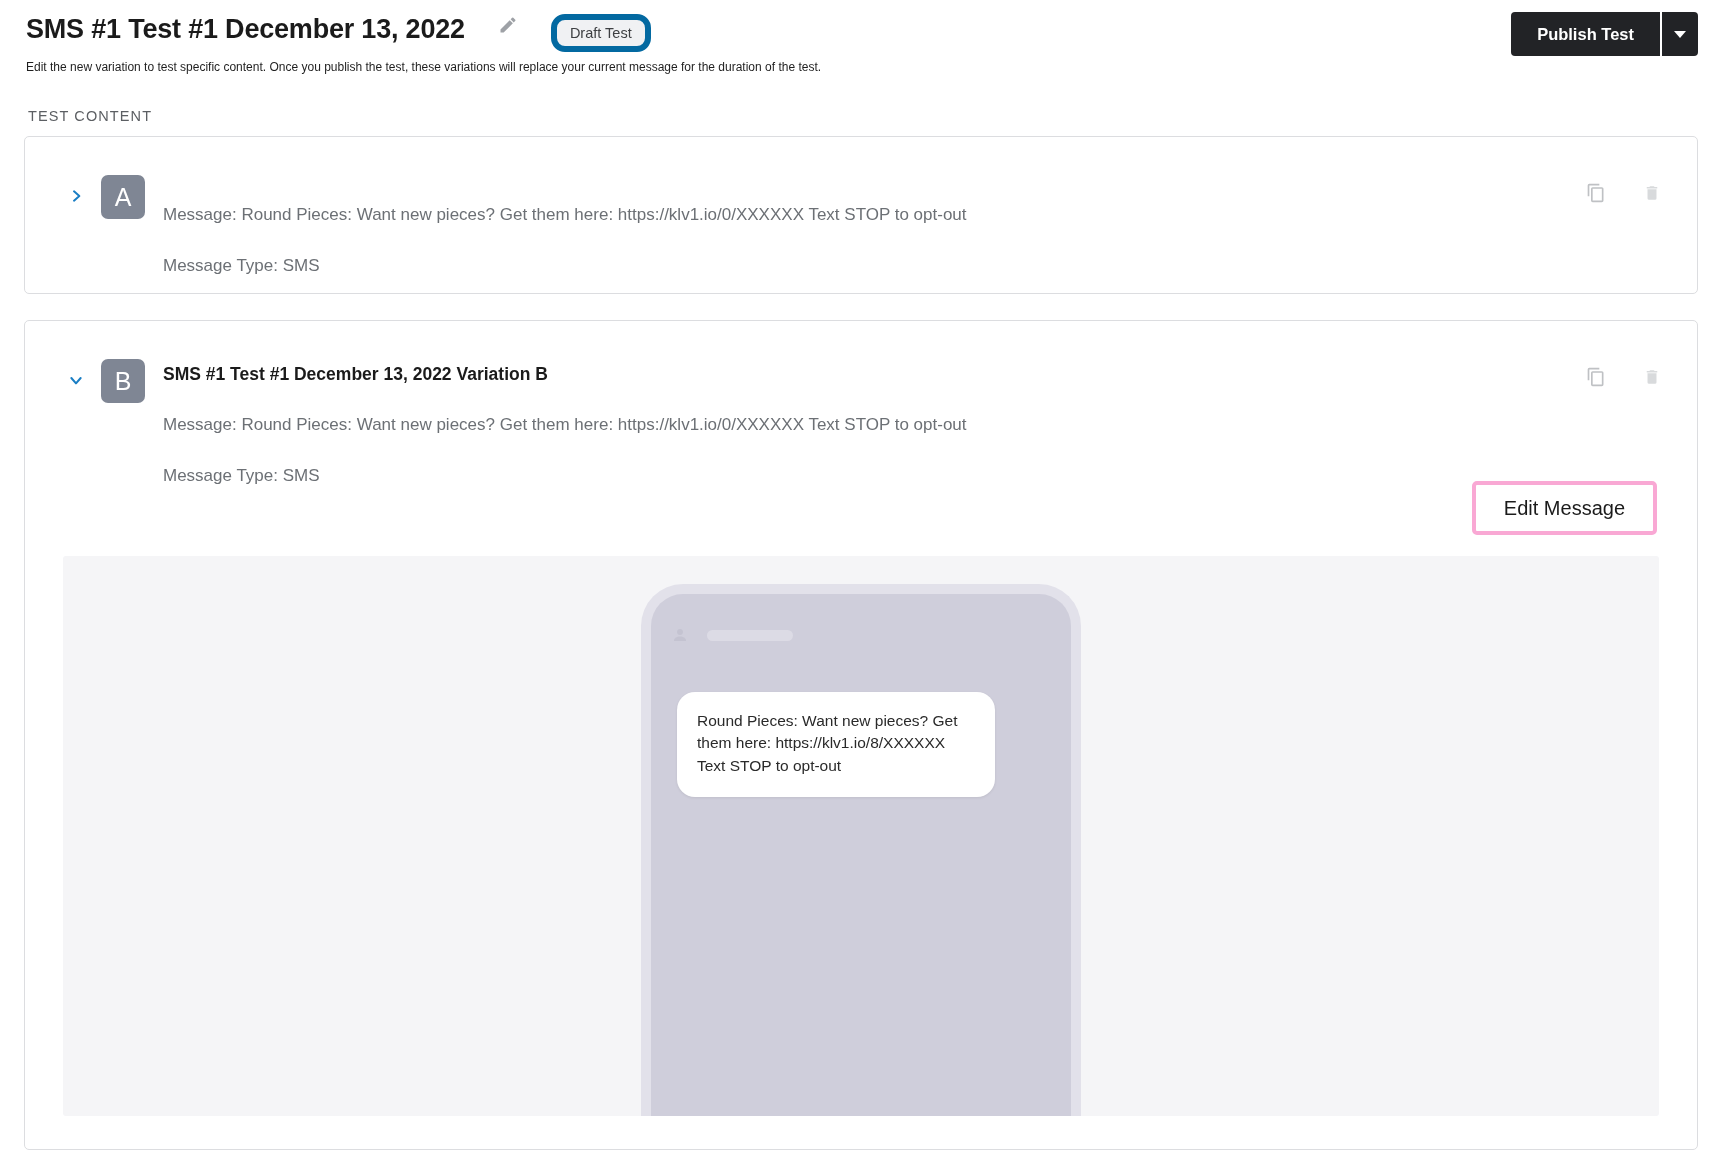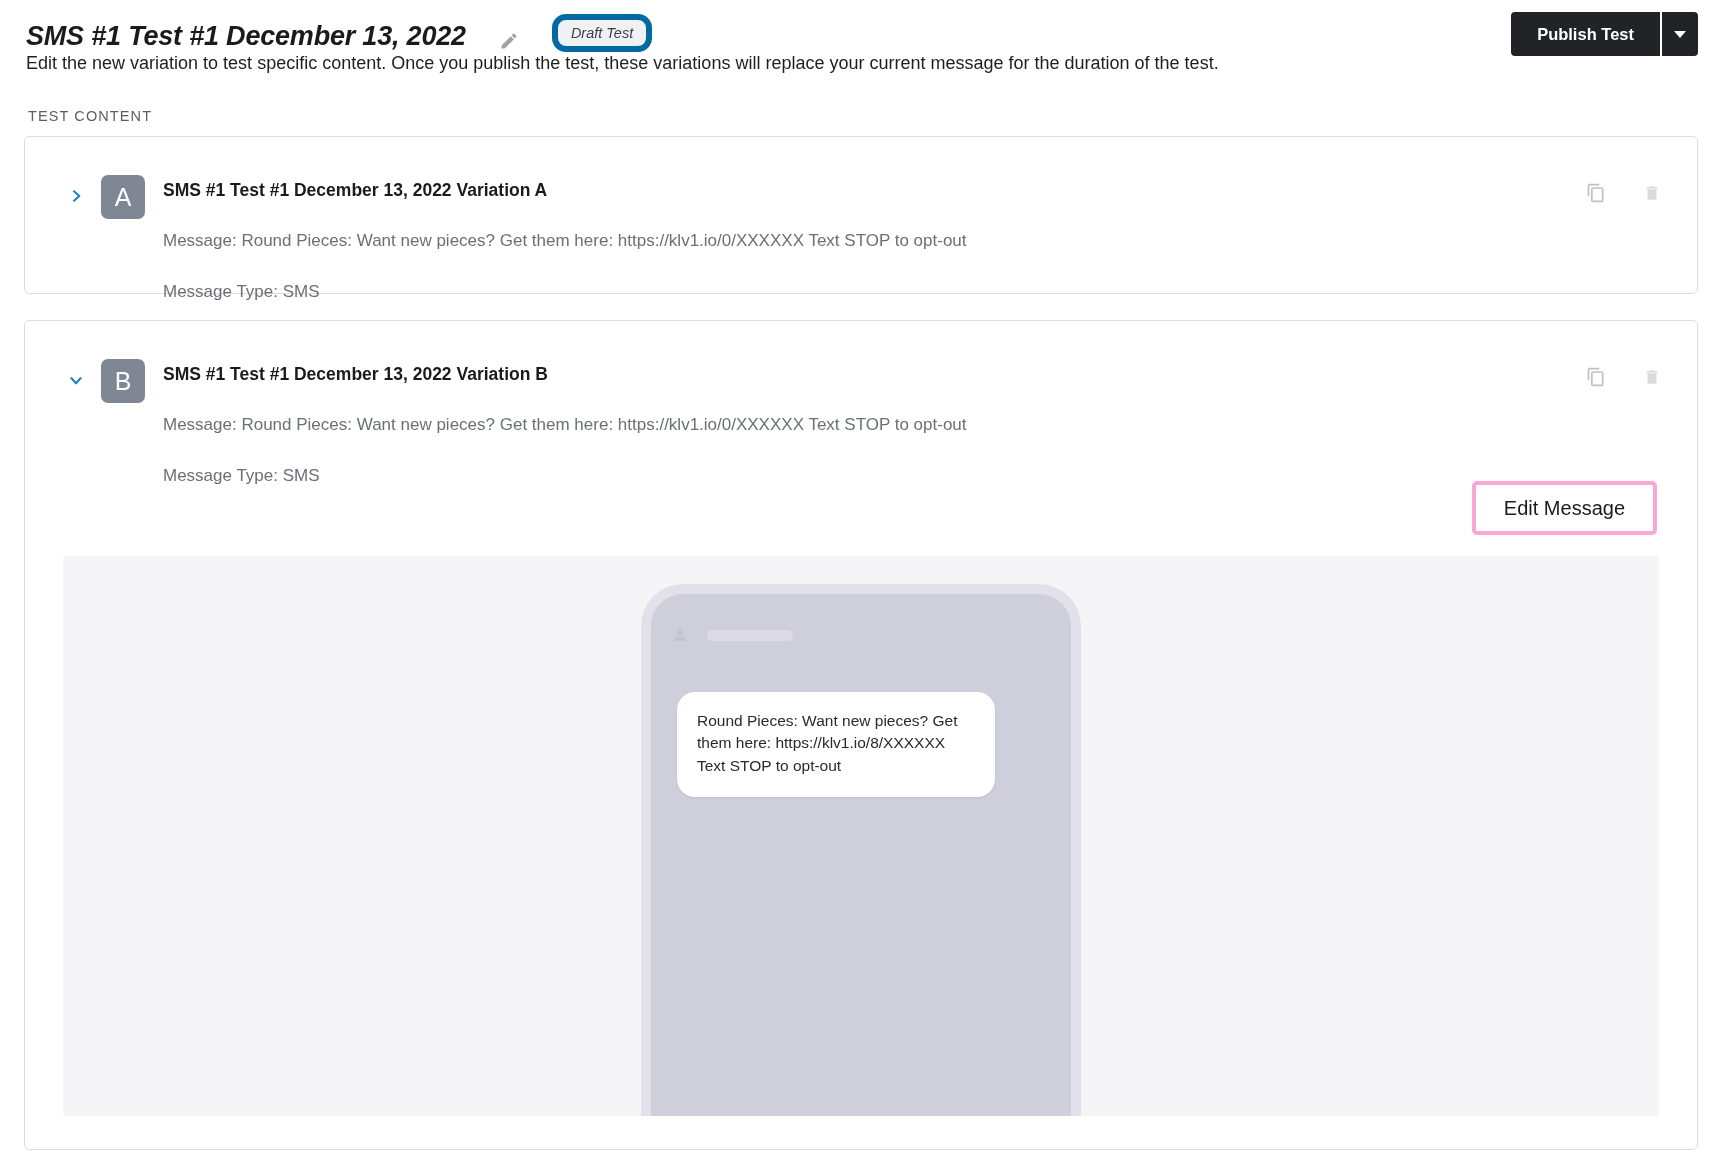--- a/index.html
+++ b/index.html
@@ -21,24 +21,23 @@
   
   .header {
     position: absolute;
     left: 0; top: 0;
     width: 1722px;
     padding: 14px 26px 0 26px;
     box-sizing: border-box;
   }
   .title-row {
     display: flex;
-    align-items: flex-end;
+    align-items: flex-start;
     gap: 32px;
     height: 38px;
-    font-style: italic;
   }
   .page-title {
     font-size: 27px;
     font-weight: bold;
     color: #1b1b1b;
     letter-spacing: -0.2px;
     white-space: nowrap;
   }
   .pencil-icon {
     display: inline-flex;
@@ -55,22 +54,22 @@
     height: 26px;
     padding: 0 13px;
     border-radius: 14px;
     background: #f0f1f3;
     border: 6px solid #0369a1;
     font-size: 14.5px;
     color: #3d3f42;
     white-space: nowrap;
   }
   .subtitle {
-    margin-top: 0;
-    font-size: 18px;
+    margin-top: 8px;
+    font-size: 12px;
     color: #1f1f1f;
     line-height: 1.3;
   }
 
   
   .publish-group {
     position: absolute;
     right: 24px;
     top: 12px;
     display: flex;
@@ -299,21 +298,20 @@
 
   <div class="card" id="card-a">
     <div class="card-head">
       <span class="chevron">
         <svg width="16" height="16" viewBox="0 0 24 24" fill="none" stroke="#1a7ec4" stroke-width="3" stroke-linecap="round" stroke-linejoin="round">
           <polyline points="9 5 17 12 9 19"></polyline>
         </svg>
       </span>
       <div class="variant-badge">A</div>
       <div class="variant-texts">
-        <div class="variant-title">SMS #1 Test #1 December 13, 2022 Variation A</div>
         <div class="variant-meta">Message: Round Pieces: Want new pieces? Get them here: https://klv1.io/0/XXXXXX Text STOP to opt-out</div>
         <div class="variant-meta">Message Type: SMS</div>
       </div>
       <div class="row-actions">
         <span class="icon-btn">
           <svg width="20" height="20" viewBox="0 0 24 24" fill="#8b8f94">
             <path d="M16 1H4a2 2 0 0 0-2 2v13h2V3h12V1z"></path>
             <path d="M19 5H8a2 2 0 0 0-2 2v14a2 2 0 0 0 2 2h11a2 2 0 0 0 2-2V7a2 2 0 0 0-2-2zm0 16H8V7h11v14z"></path>
           </svg>
         </span>

